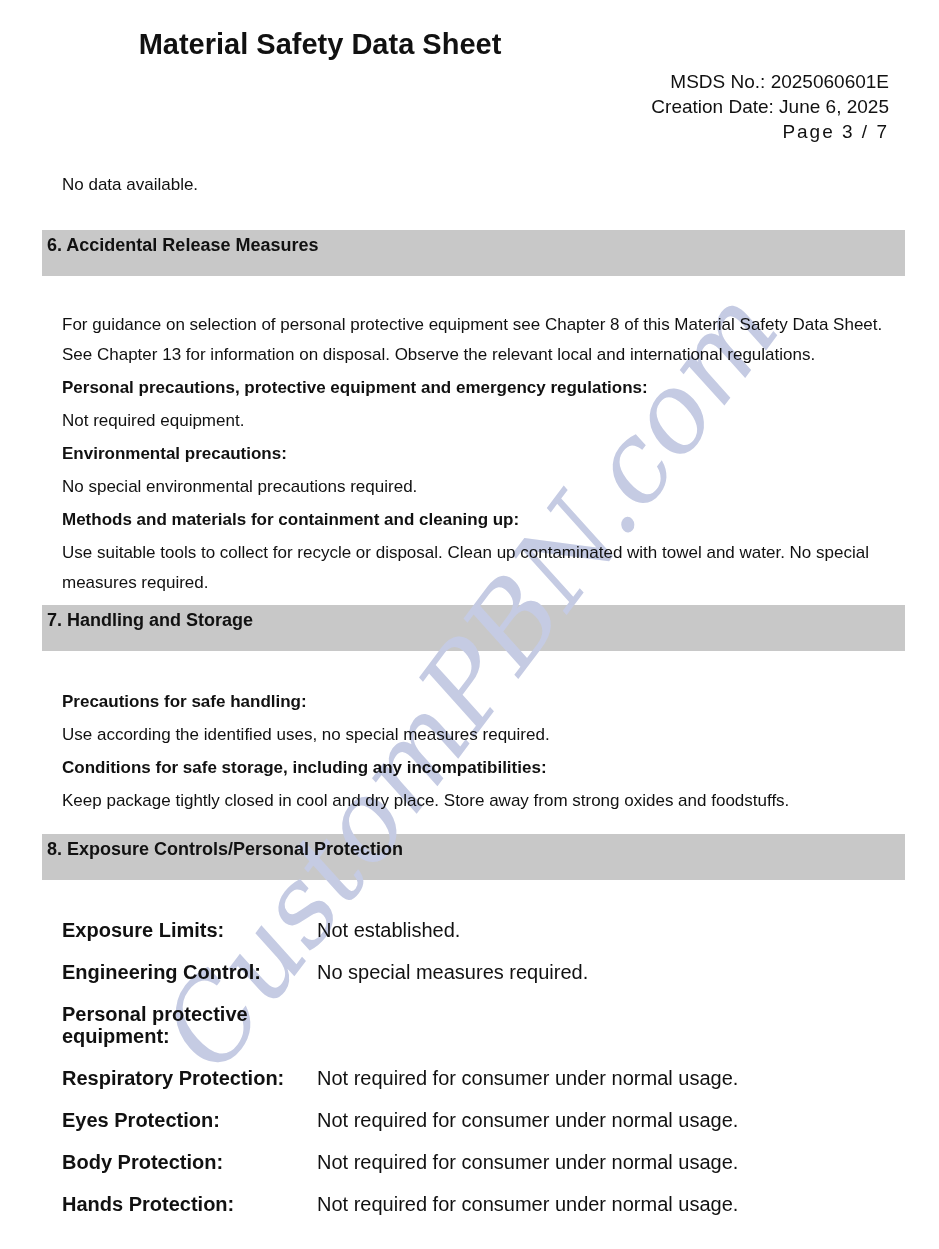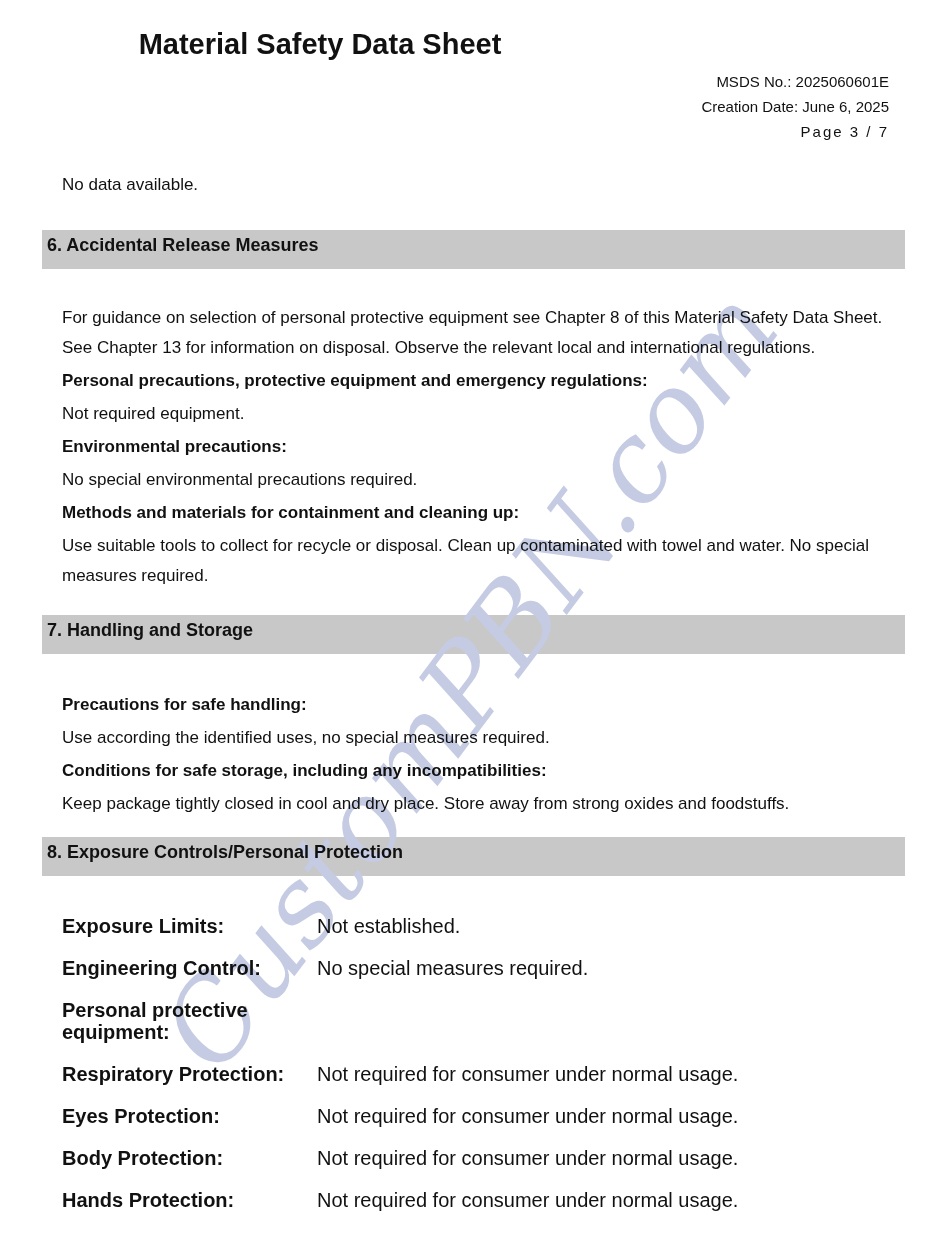--- a/index.html
+++ b/index.html
@@ -36,46 +36,46 @@
   .title-l1 {
     font-size: 29px; font-weight: bold; line-height: 40px;
     position: relative; z-index: 2;
   }
   .title-l2 {
     font-size: 28px; font-weight: bold; line-height: 40px;
     position: relative; z-index: 2;
   }
   .meta-block {
     flex: 1; text-align: right;
-    font-size: 15px; line-height: 25px; padding-top: 5px;
+    font-size: 19px; line-height: 25px; padding-top: 5px;
     position: relative; z-index: 2;
   }
   .page-num { letter-spacing: 2px; }
 
   .content { padding: 0 34px 0 62px; }
   p { margin: 0; position: relative; z-index: 2; }
   .body { font-size: 17px; line-height: 30px; }
   .bold { font-weight: bold; }
   .blk { margin: 3px 0; }
   .intro { margin-top: 26px; }
   .para-lead { margin-top: 34px; }
 
   .section-bar {
     background: #c8c8c8;
-    height: 39px;
+    height: 46px;
     line-height: 31px;
     margin-left: -20px;
     padding-left: 5px;
   }
   .section-bar span {
     font-size: 18px; font-weight: bold;
     position: relative; z-index: 2;
   }
   .bar6 { margin-top: 30px; }
-  .bar7 { margin-top: 24px; }
+  .bar7 { margin-top: 7px; }
   .bar8 { margin-top: 18px; }
   .after-bar { margin-top: 36px; }
   .kv-first { margin-top: 39px; }
   .kv-row {
     display: flex;
     font-size: 20px;
     line-height: 22px;
     margin-bottom: 20px;
     position: relative; z-index: 2; gap: 28px;
   }

